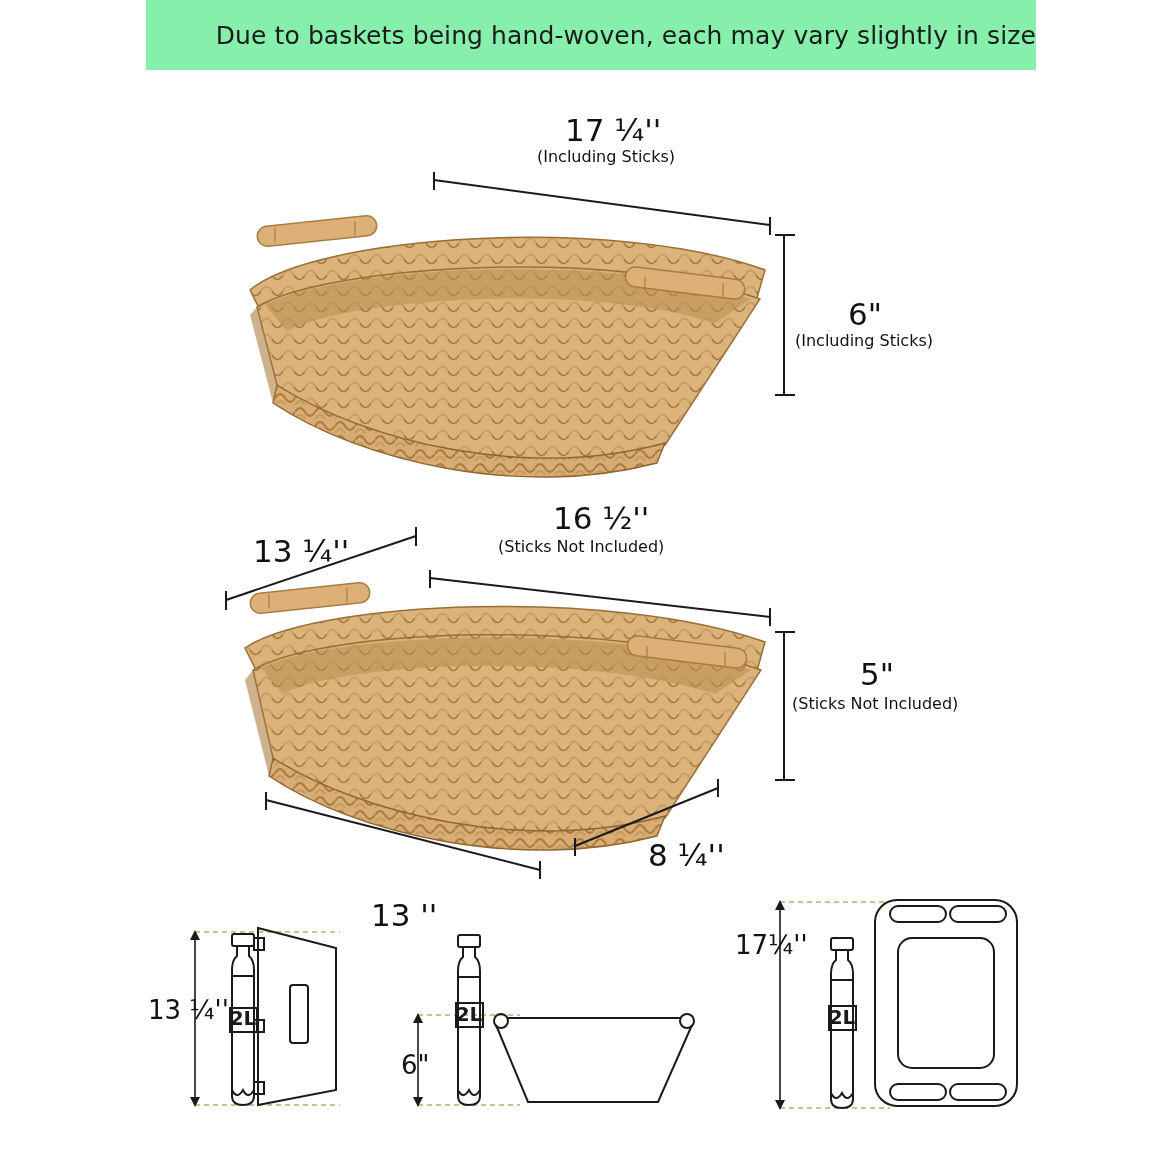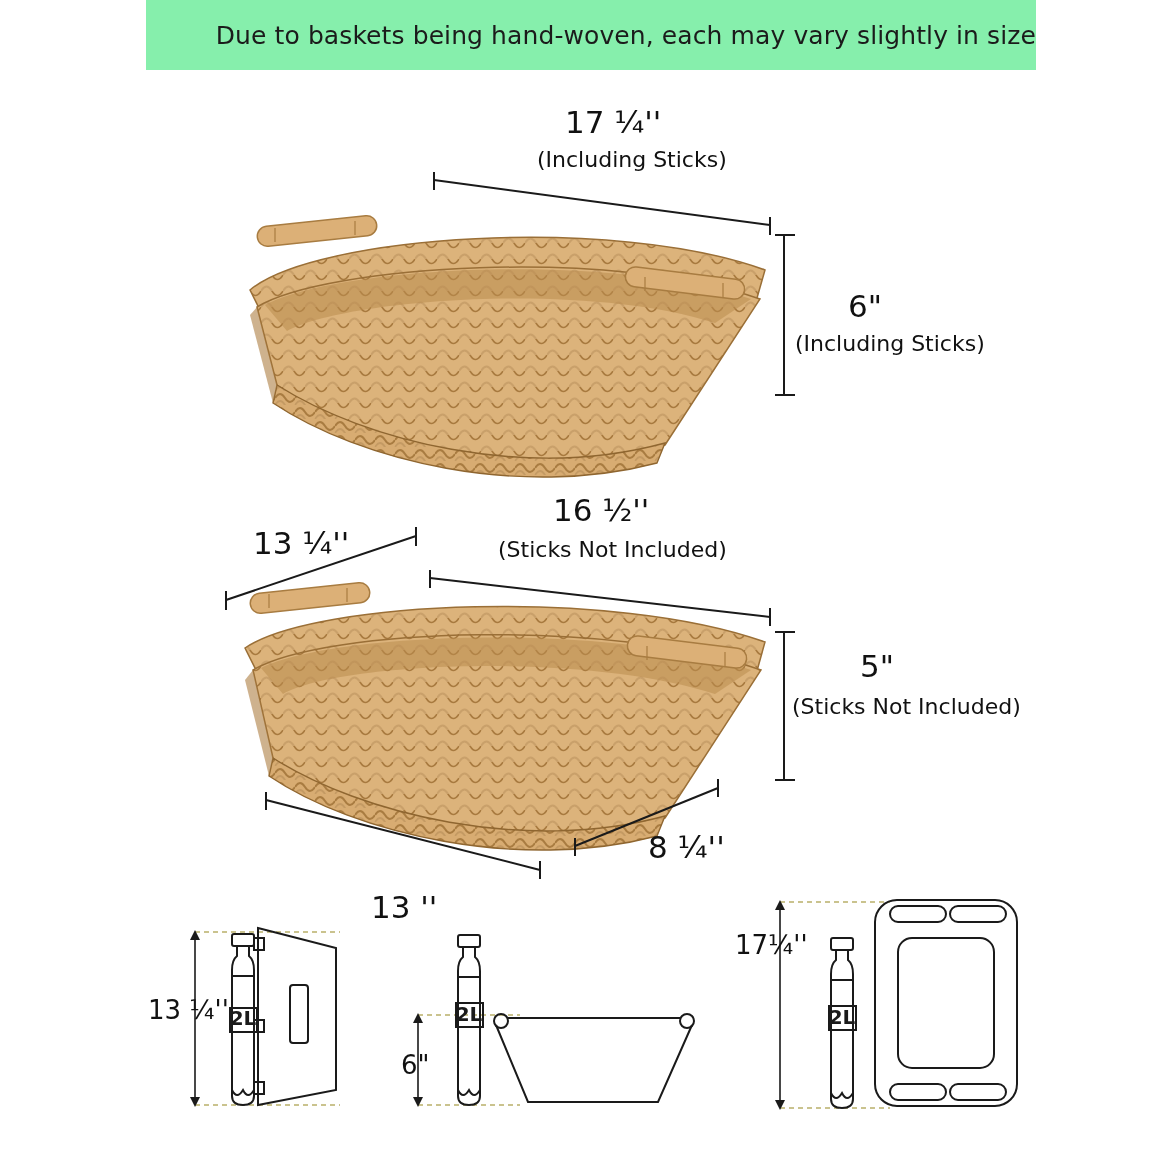--- a/index.html
+++ b/index.html
@@ -34,24 +34,25 @@
     font-family: "DejaVu Sans", sans-serif;
     letter-spacing: 0.1px;
     white-space: nowrap;
   }
   
   .dim-main {
     position: absolute;
     font-size: 31px;
     color: #111111;
     white-space: nowrap;
+    margin-top: 8px;
   }
   .dim-sub {
     position: absolute;
-    font-size: 22px;
+    font-size: 16px;
     color: #111111;
     white-space: nowrap;
   }
   .dim-small {
     position: absolute;
     font-size: 26px;
     color: #111111;
     white-space: nowrap;
   }
   svg.overlay {

